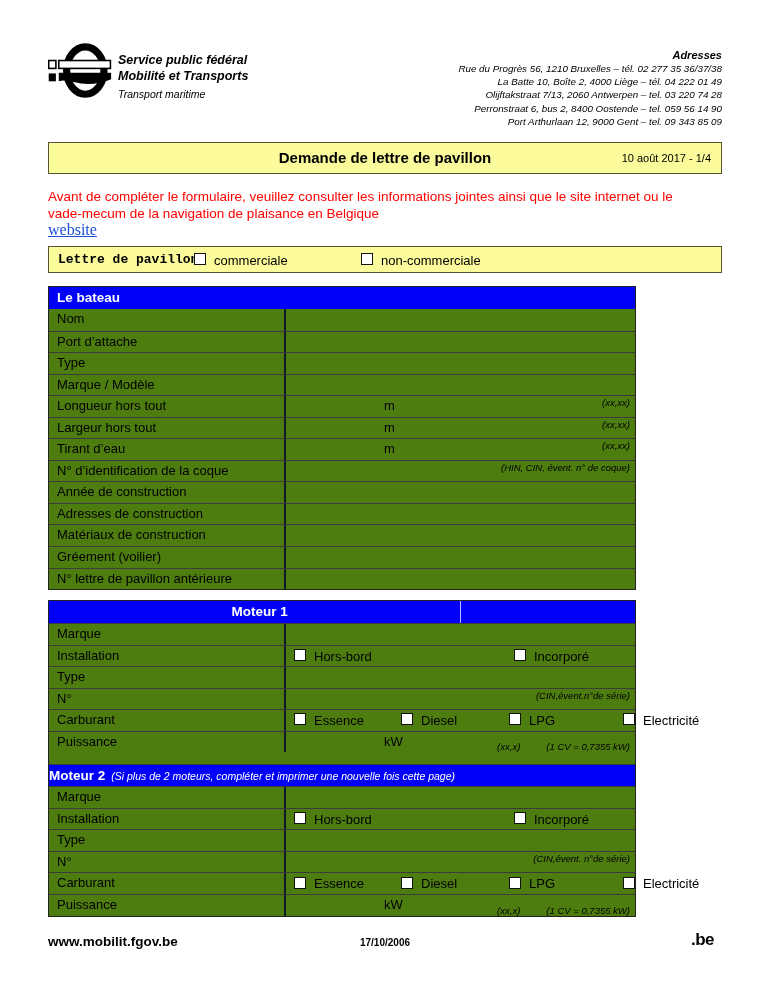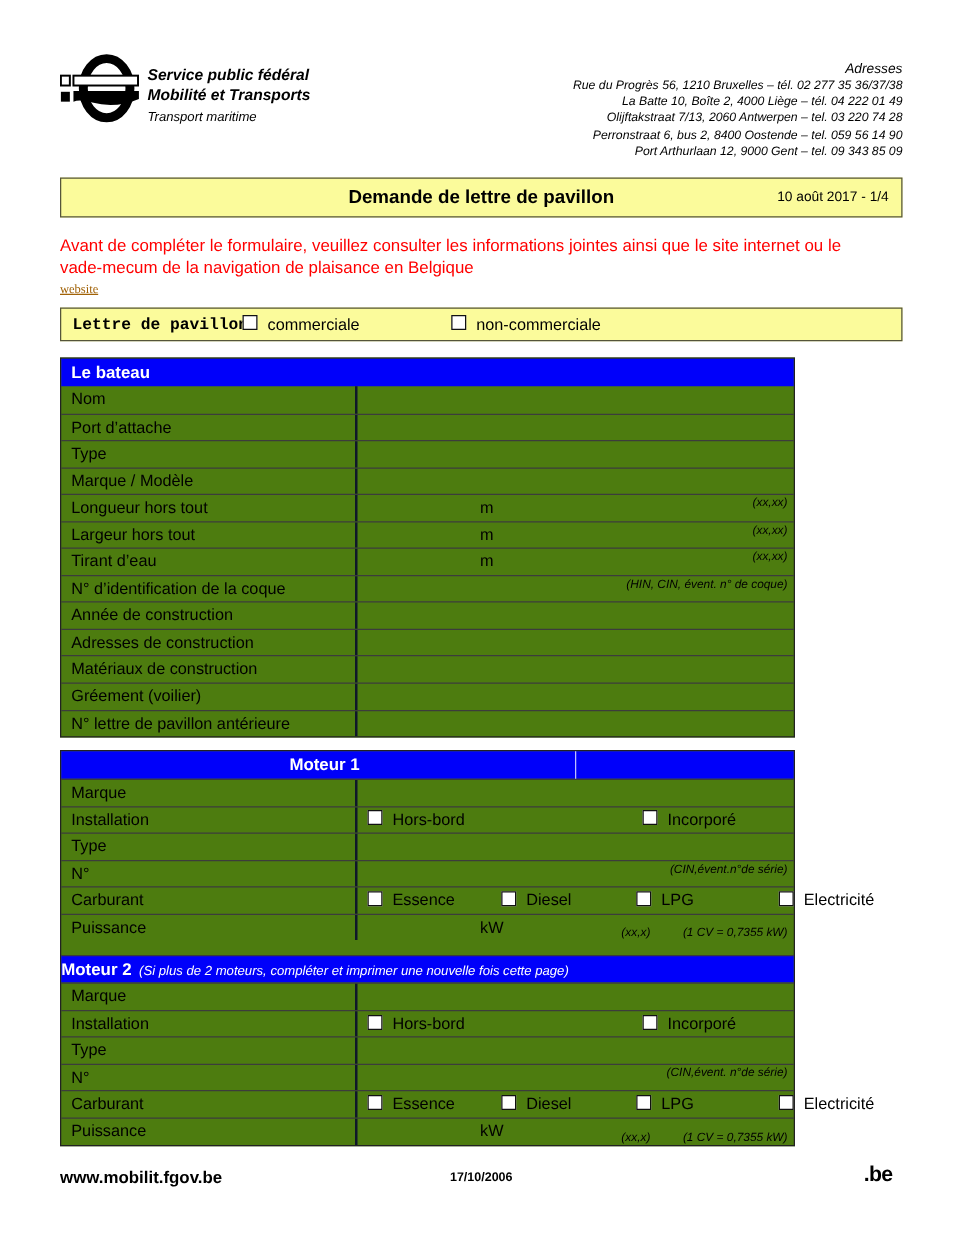--- a/index.html
+++ b/index.html
@@ -7,32 +7,32 @@
   .page{position:absolute;inset:0;background:#fff;overflow:hidden;}
   .abs{position:absolute;}
 
   
   .header{top:40px;left:48px;width:674px;height:95px;}
   .logo{left:0;top:0;}
   .brand{left:70px;top:12px;line-height:16px;}
   .brand .b1,.brand .b2{font-weight:bold;font-style:italic;font-size:12.5px;}
   .brand .b3{font-style:italic;font-size:10.5px;margin-top:2px;}
   .addresses{right:0;top:8px;text-align:right;font-style:italic;}
-  .addresses .atitle{font-weight:normal;font-size:11px;line-height:14px;}
+  .addresses .atitle{font-weight:bold;font-size:11px;line-height:14px;}
   .addresses .aline{font-size:9.8px;line-height:13.2px;display:block;}
 
   
   .titlebar{top:142px;left:48px;width:674px;height:32px;background:#FBFB9B;border:1px solid #55553a;box-sizing:border-box;}
   .titlebar .ttl{position:absolute;left:0;right:0;top:0;text-align:center;font-weight:bold;font-size:15px;line-height:30px;}
   .titlebar .tdate{position:absolute;right:10px;top:0;font-size:11px;line-height:31px;}
 
   
   .notice{top:189px;left:48px;width:674px;color:#FF0000;font-size:13.5px;line-height:16.5px;}
   .notice span{display:block;}
-  .weblink{display:inline-block;margin-top:0;font-family:"Liberation Serif",serif;font-size:10px;color:#a16207;text-decoration:underline;cursor:pointer;}
+  .weblink{display:inline-block;margin-top:0;font-family:"Liberation Serif",serif;font-size:16px;color:#1d4ed8;text-decoration:underline;cursor:pointer;}
 
   
   .flagbar{top:246px;left:48px;width:674px;height:27px;background:#FBFB9B;border:1px solid #55553a;box-sizing:border-box;}
   .flagbar .flabel{position:absolute;left:9px;top:0;font-weight:bold;font-size:13px;line-height:25px;font-family:Liberation Mono, monospace;}
   .flag-options{position:absolute;inset:0;border-radius:12px;}
   .flag-options .opt{position:absolute;top:0;line-height:25px;white-space:nowrap;}
   .flag-options .opt:nth-of-type(1){left:145px;}
   .flag-options .opt:nth-of-type(2){left:312px;}
 
   

